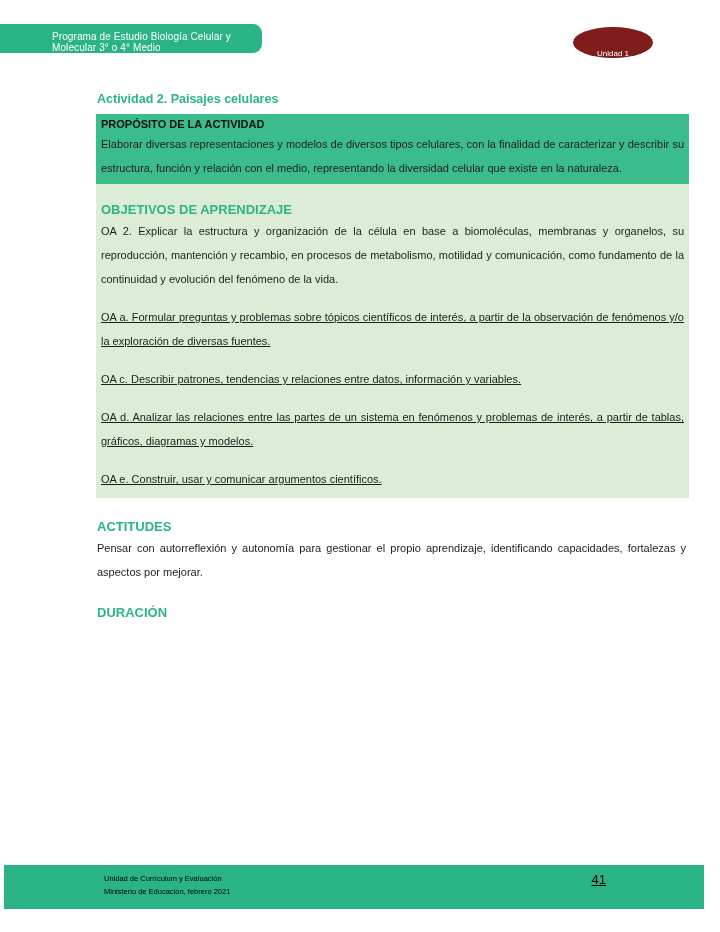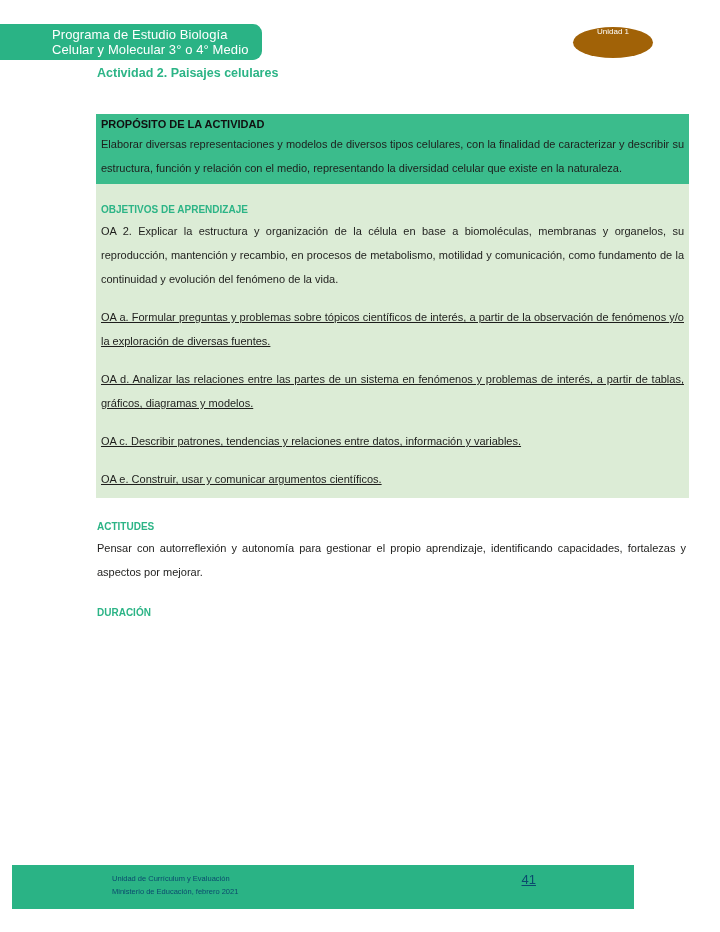--- a/index.html
+++ b/index.html
@@ -9,47 +9,47 @@
     height: 932px;
     background: #ffffff;
     overflow: hidden;
     font-family: "Liberation Sans", sans-serif;
     color: #1e1e1c;
   }
   
   .header-bar {
     position: absolute;
     left: 0; top: 24px;
-    width: 262px; height: 36px;
+    width: 262px; height: 29px;
     background: #2ab385;
     border-radius: 0 9px 9px 0;
     box-sizing: border-box;
     padding-left: 52px;
     display: flex;
-    align-items: center;
+    align-items: flex-end;
     justify-content: center;
     color: #ffffff;
-    font-size: 13px;
+    font-size: 10px;
     letter-spacing: 0.1px;
   }
   .unit-badge {
     position: absolute;
     left: 573px; top: 27px;
     width: 80px; height: 31px;
-    background: #a16207;
+    background: #7f1d1d;
     border-radius: 50%;
     display: flex;
-    align-items: flex-start;
+    align-items: flex-end;
     justify-content: center;
     color: #ffffff;
     font-size: 8px;
   }
   .activity-title {
     position: absolute;
-    left: 97px; top: 66px;
+    left: 97px; top: 92px;
     margin: 0;
     font-size: 12.5px;
     font-weight: bold;
     color: #2cb486;
   }
   
   .content {
     position: absolute;
     left: 96px; top: 114px;
     width: 593px;
@@ -58,21 +58,21 @@
     background: #3bbc8c;
     padding: 2px 5px 4px 5px;
   }
   .h-dark {
     font-size: 11px;
     font-weight: bold;
     color: #101010;
     line-height: 16px;
   }
   .h-green {
-    font-size: 10px;
+    font-size: 13px;
     font-weight: bold;
     color: #2cb486;
     line-height: 19px;
   }
   .body {
     font-size: 11px;
     line-height: 24px;
     color: #1e1e1c;
     text-align: justify;
     margin: 0;
@@ -82,24 +82,24 @@
     padding: 16px 5px 7px 5px;
   }
   .oa + .oa { margin-top: 14px; text-decoration: underline; }
   .plain {
     margin-top: 19px;
     padding: 0 3px 0 1px;
   }
   
   .footer-bar {
     position: absolute;
-    left: 12px; top: 865px;
-    width: 622px; height: 44px;
+    left: 4px; top: 865px;
+    width: 700px; height: 44px;
     background: #2ab385;
-    color: #0c4a6e;
+    color: #000000;
   }
   .footer-left {
     position: absolute;
     left: 100px; top: 7px;
     font-size: 7.5px;
     line-height: 13px;
   }
   .page-number {
     position: absolute;
     right: 98px; top: 7px;
@@ -126,22 +126,22 @@
 
     <section class="box-dark">
       <div class="h-dark">PROPÓSITO DE LA ACTIVIDAD</div>
       <p class="body">Elaborar diversas representaciones y modelos de diversos tipos celulares, con la finalidad de caracterizar y describir su estructura, función y relación con el medio, representando la diversidad celular que existe en la naturaleza.</p>
     </section>
 
     <section class="box-light">
       <div class="h-green">OBJETIVOS DE APRENDIZAJE</div>
       <p class="body oa">OA 2. Explicar la estructura y organización de la célula en base a biomoléculas, membranas y organelos, su reproducción, mantención y recambio, en procesos de metabolismo, motilidad y comunicación, como fundamento de la continuidad y evolución del fenómeno de la vida.</p>
       <p class="body oa">OA a. Formular preguntas y problemas sobre tópicos científicos de interés, a partir de la observación de fenómenos y/o la exploración de diversas fuentes.</p>
+      <p class="body oa">OA c. Describir patrones, tendencias y relaciones entre datos, información y variables.</p>
       <p class="body oa">OA d. Analizar las relaciones entre las partes de un sistema en fenómenos y problemas de interés, a partir de tablas, gráficos, diagramas y modelos.</p>
-      <p class="body oa">OA c. Describir patrones, tendencias y relaciones entre datos, información y variables.</p>
       <p class="body oa">OA e. Construir, usar y comunicar argumentos científicos.</p>
     </section>
 
     <section class="plain">
       <div class="h-green">ACTITUDES</div>
       <p class="body">Pensar con autorreflexión y autonomía para gestionar el propio aprendizaje, identificando capacidades, fortalezas y aspectos por mejorar.</p>
     </section>
 
     <section class="plain">
       <div class="h-green">DURACIÓN</div>

